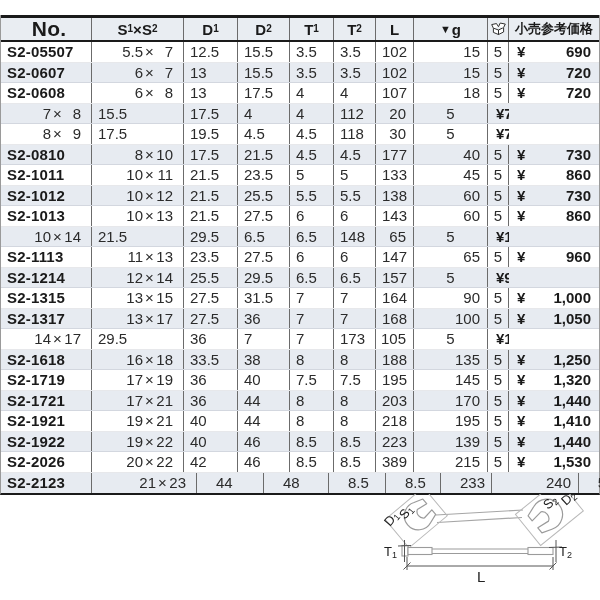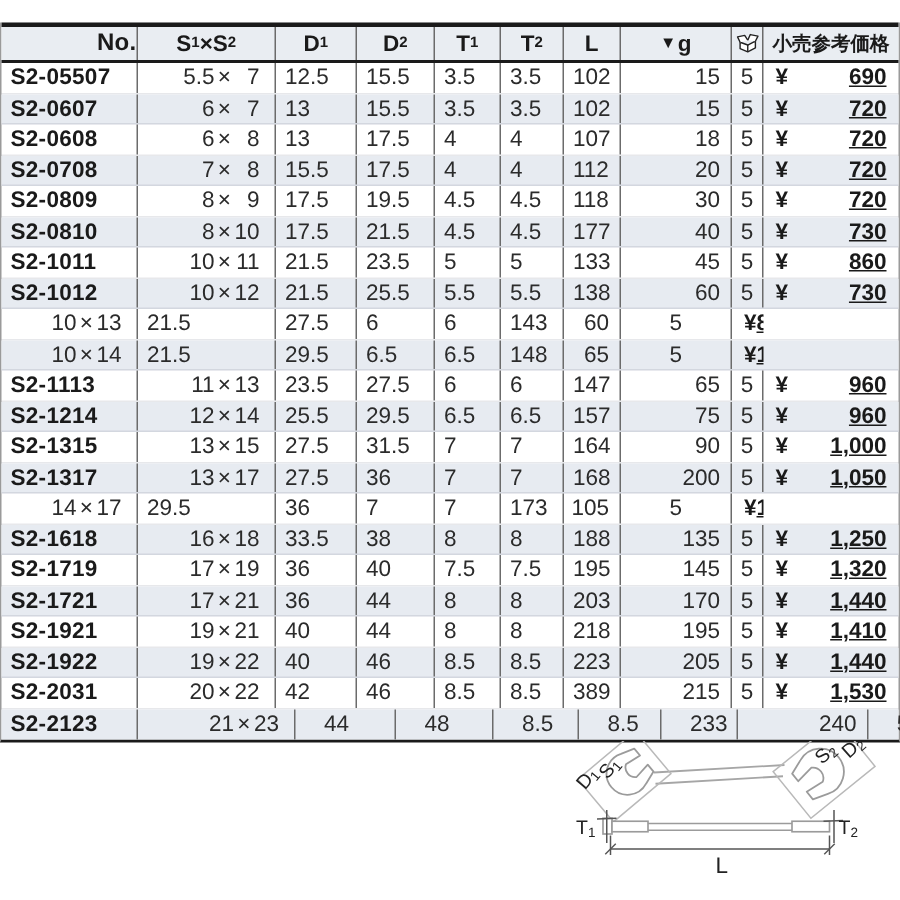--- a/index.html
+++ b/index.html
@@ -15,34 +15,34 @@
         height:20.5px; align-items:center; }
   .thead { height:27px; background:#e9edf2; font-weight:bold;
            border-top:3px solid #1a1a1a; border-bottom:2px solid #1a1a1a; }
   .tbody .tr:nth-child(even) { background:#e7ebf1; }
   .tbody .tr { border-bottom:1px solid rgba(120,130,145,.18); }
   .tbody .tr:last-child { border-bottom:none;gap:13px; }
   .td { height:100%; display:flex; align-items:center; border-right:1px solid #6b6b6b;
         font-size:15px; overflow:hidden; white-space:nowrap; }
   .td:last-child { border-right:none; }
   .thead .td { justify-content:center; font-size:15px; }
-  .thead .td.c-no { justify-content:flex-end; padding-left:6px; font-size:16px; }
+  .thead .td.c-no { justify-content:center; padding-left:6px; font-size:21px; }
   sub, .sub { font-size:10px; line-height:0; }
 
   .c-no { font-weight:bold; padding-left:6px; letter-spacing:.2px; }
   .c-sxs { justify-content:flex-end; padding-right:10px; color:#2b2b2b; }
   .c-sxs .s1v { display:inline-block; min-width:28px; text-align:right; }
   .c-sxs .xg  { display:inline-block; width:13px; text-align:center; }
   .c-sxs .s2v { display:inline-block; min-width:17px; text-align:right; }
   .c-num { padding-left:6px; color:#2b2b2b; }
   .c-g   { justify-content:flex-end; padding-right:7px; color:#2b2b2b; }
   .c-pack{ justify-content:center; color:#2b2b2b; }
   .c-price { padding:0 8px; }
   .c-price .yen { flex:0 0 auto; font-weight:bold; }
-  .c-price .pnum { flex:1; text-align:right; font-weight:bold;text-decoration:underline; }
+  .c-price .pnum { flex:1; text-align:right; font-weight:bold; }
   .thead .c-price { font-size:13px; padding:0; font-weight:bold; }
   .tri { font-size:11px; margin-right:1px; }
 
   
   .diagram { position:absolute; left:0; top:494px; width:600px; height:106px; }
   .diagram text { font-family:"Liberation Sans","DejaVu Sans",sans-serif; fill:#222; }
 </style>
 </head>
 <body>
 
@@ -149,40 +149,38 @@
       <div class="td c-num">4</div>
       <div class="td c-num">107</div>
       <div class="td c-g">18</div>
       <div class="td c-pack">5</div>
       <div class="td c-price">
             <span class="yen">¥</span>
             <span class="pnum">720</span>
           </div>
     </div>
         <div class="tr">
-      <div class="td c-no">S2-0708</div>
       <div class="td c-sxs">
             <span class="s1v">7</span>
             <span class="xg">×</span>
             <span class="s2v">8</span>
           </div>
       <div class="td c-num">15.5</div>
       <div class="td c-num">17.5</div>
       <div class="td c-num">4</div>
       <div class="td c-num">4</div>
       <div class="td c-num">112</div>
       <div class="td c-g">20</div>
       <div class="td c-pack">5</div>
       <div class="td c-price">
             <span class="yen">¥</span>
             <span class="pnum">720</span>
           </div>
     </div>
         <div class="tr">
-      <div class="td c-no">S2-0809</div>
       <div class="td c-sxs">
             <span class="s1v">8</span>
             <span class="xg">×</span>
             <span class="s2v">9</span>
           </div>
       <div class="td c-num">17.5</div>
       <div class="td c-num">19.5</div>
       <div class="td c-num">4.5</div>
       <div class="td c-num">4.5</div>
       <div class="td c-num">118</div>
@@ -244,20 +242,21 @@
       <div class="td c-num">5.5</div>
       <div class="td c-num">138</div>
       <div class="td c-g">60</div>
       <div class="td c-pack">5</div>
       <div class="td c-price">
             <span class="yen">¥</span>
             <span class="pnum">730</span>
           </div>
     </div>
         <div class="tr">
+      <div class="td c-no">S2-1013</div>
       <div class="td c-sxs">
             <span class="s1v">10</span>
             <span class="xg">×</span>
             <span class="s2v">13</span>
           </div>
       <div class="td c-num">21.5</div>
       <div class="td c-num">27.5</div>
       <div class="td c-num">6</div>
       <div class="td c-num">6</div>
       <div class="td c-num">143</div>
@@ -310,21 +309,20 @@
       <div class="td c-sxs">
             <span class="s1v">12</span>
             <span class="xg">×</span>
             <span class="s2v">14</span>
           </div>
       <div class="td c-num">25.5</div>
       <div class="td c-num">29.5</div>
       <div class="td c-num">6.5</div>
       <div class="td c-num">6.5</div>
       <div class="td c-num">157</div>
-      <div class="td c-g">75</div>
       <div class="td c-pack">5</div>
       <div class="td c-price">
             <span class="yen">¥</span>
             <span class="pnum">960</span>
           </div>
     </div>
         <div class="tr">
       <div class="td c-no">S2-1315</div>
       <div class="td c-sxs">
             <span class="s1v">13</span>
@@ -348,21 +346,21 @@
       <div class="td c-sxs">
             <span class="s1v">13</span>
             <span class="xg">×</span>
             <span class="s2v">17</span>
           </div>
       <div class="td c-num">27.5</div>
       <div class="td c-num">36</div>
       <div class="td c-num">7</div>
       <div class="td c-num">7</div>
       <div class="td c-num">168</div>
-      <div class="td c-g">200</div>
+      <div class="td c-g">100</div>
       <div class="td c-pack">5</div>
       <div class="td c-price">
             <span class="yen">¥</span>
             <span class="pnum">1,050</span>
           </div>
     </div>
         <div class="tr">
       <div class="td c-sxs">
             <span class="s1v">14</span>
             <span class="xg">×</span>
@@ -461,29 +459,29 @@
       <div class="td c-sxs">
             <span class="s1v">19</span>
             <span class="xg">×</span>
             <span class="s2v">22</span>
           </div>
       <div class="td c-num">40</div>
       <div class="td c-num">46</div>
       <div class="td c-num">8.5</div>
       <div class="td c-num">8.5</div>
       <div class="td c-num">223</div>
-      <div class="td c-g">205</div>
+      <div class="td c-g">139</div>
       <div class="td c-pack">5</div>
       <div class="td c-price">
             <span class="yen">¥</span>
             <span class="pnum">1,440</span>
           </div>
     </div>
         <div class="tr">
-      <div class="td c-no">S2-2031</div>
+      <div class="td c-no">S2-2026</div>
       <div class="td c-sxs">
             <span class="s1v">20</span>
             <span class="xg">×</span>
             <span class="s2v">22</span>
           </div>
       <div class="td c-num">42</div>
       <div class="td c-num">46</div>
       <div class="td c-num">8.5</div>
       <div class="td c-num">8.5</div>
       <div class="td c-num">389</div>

